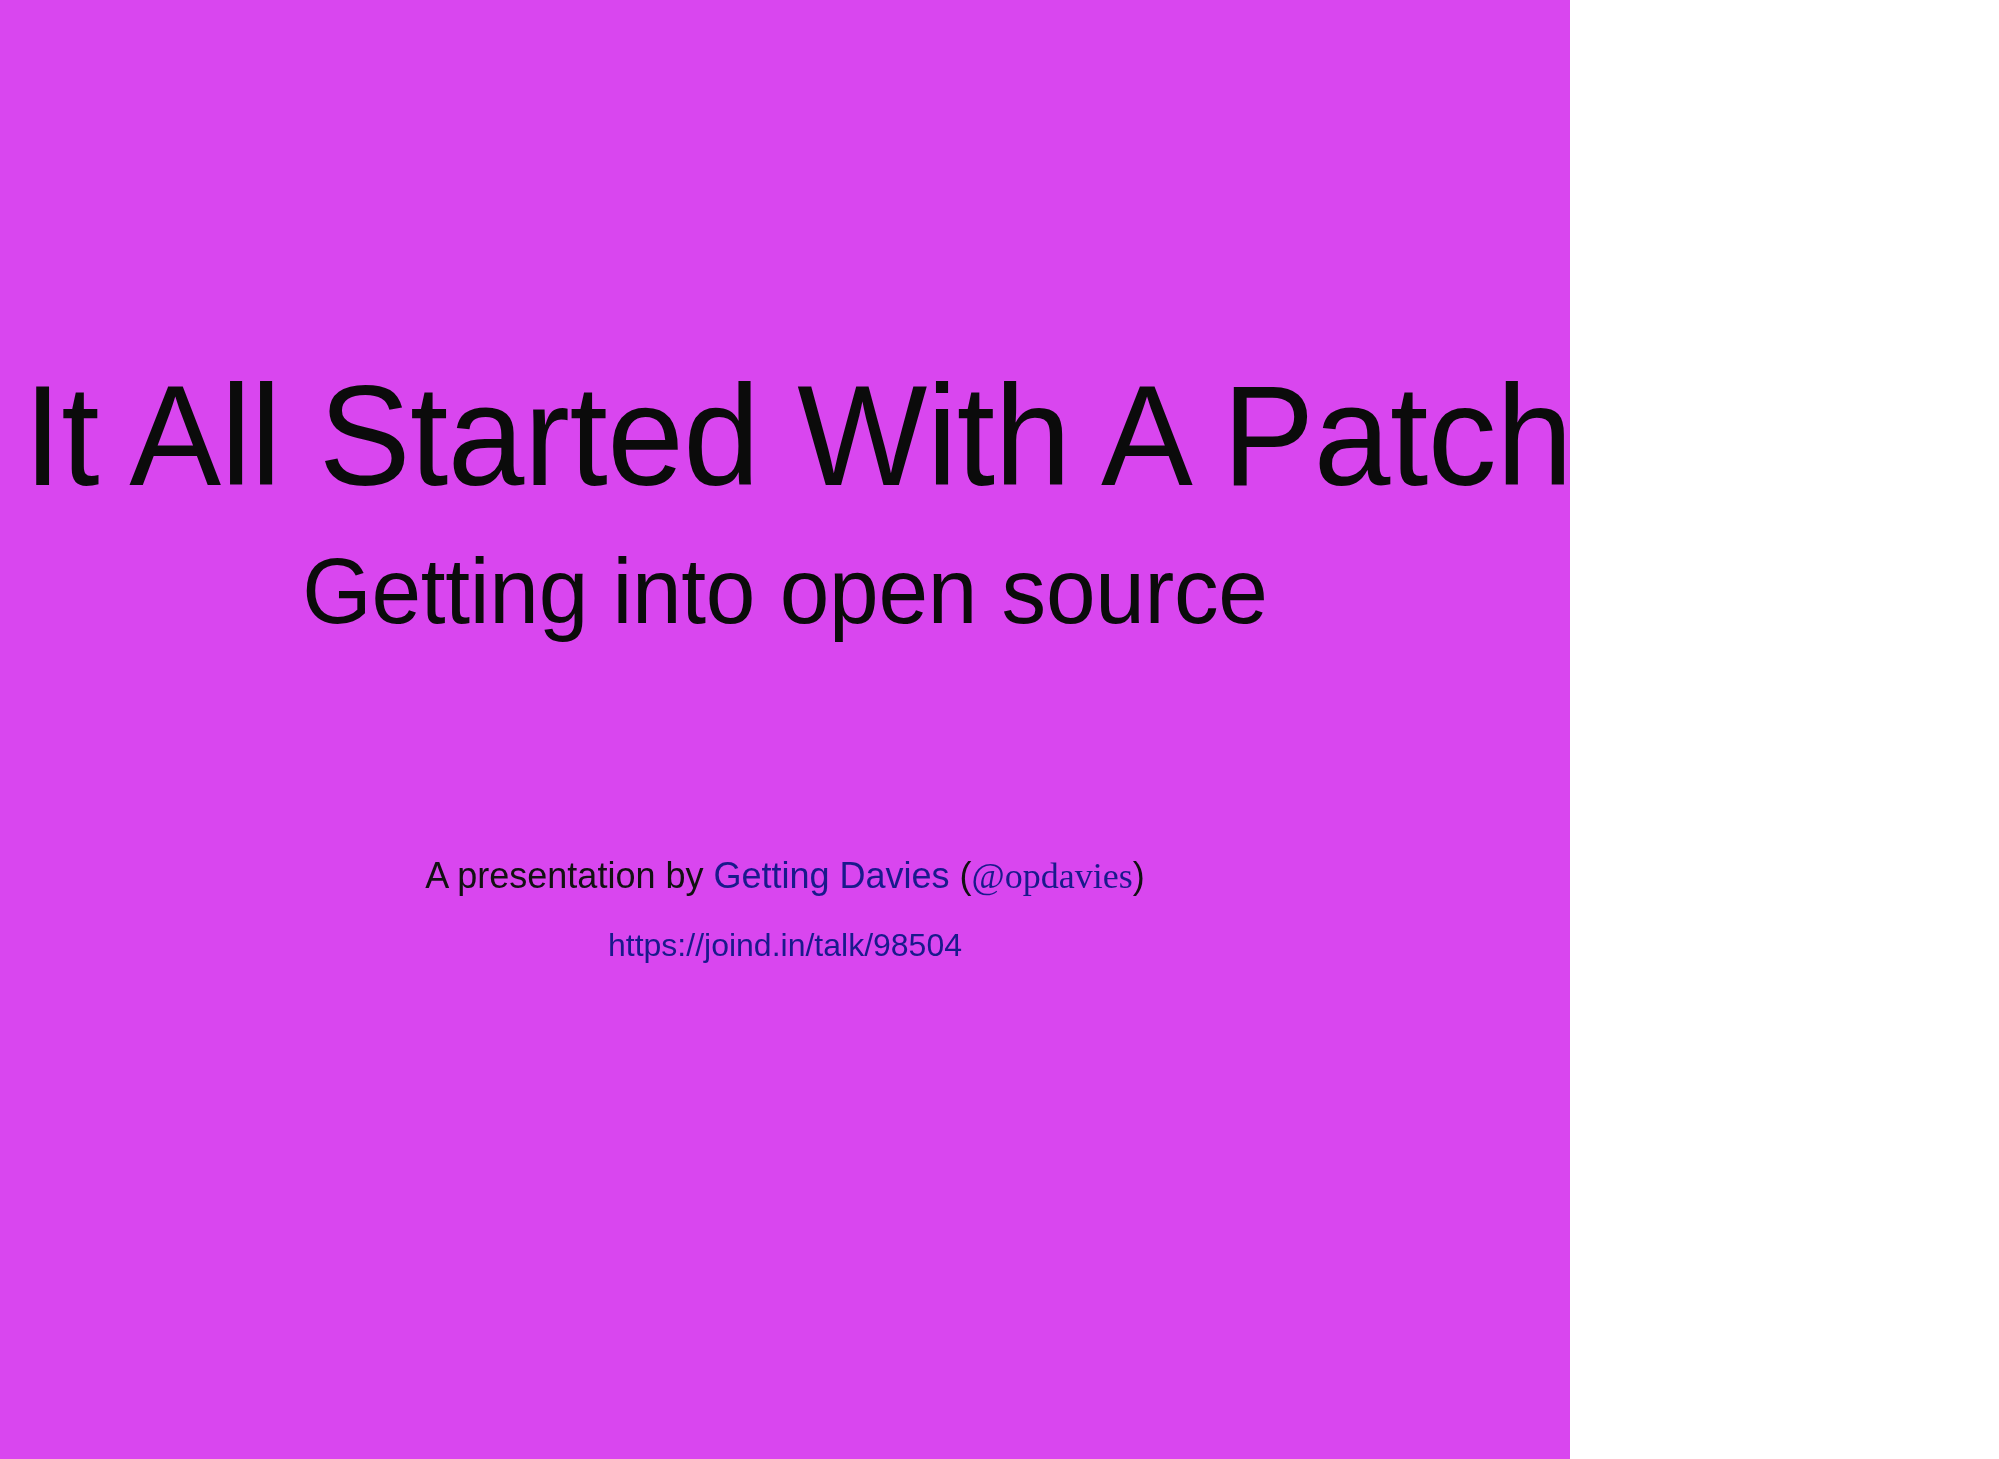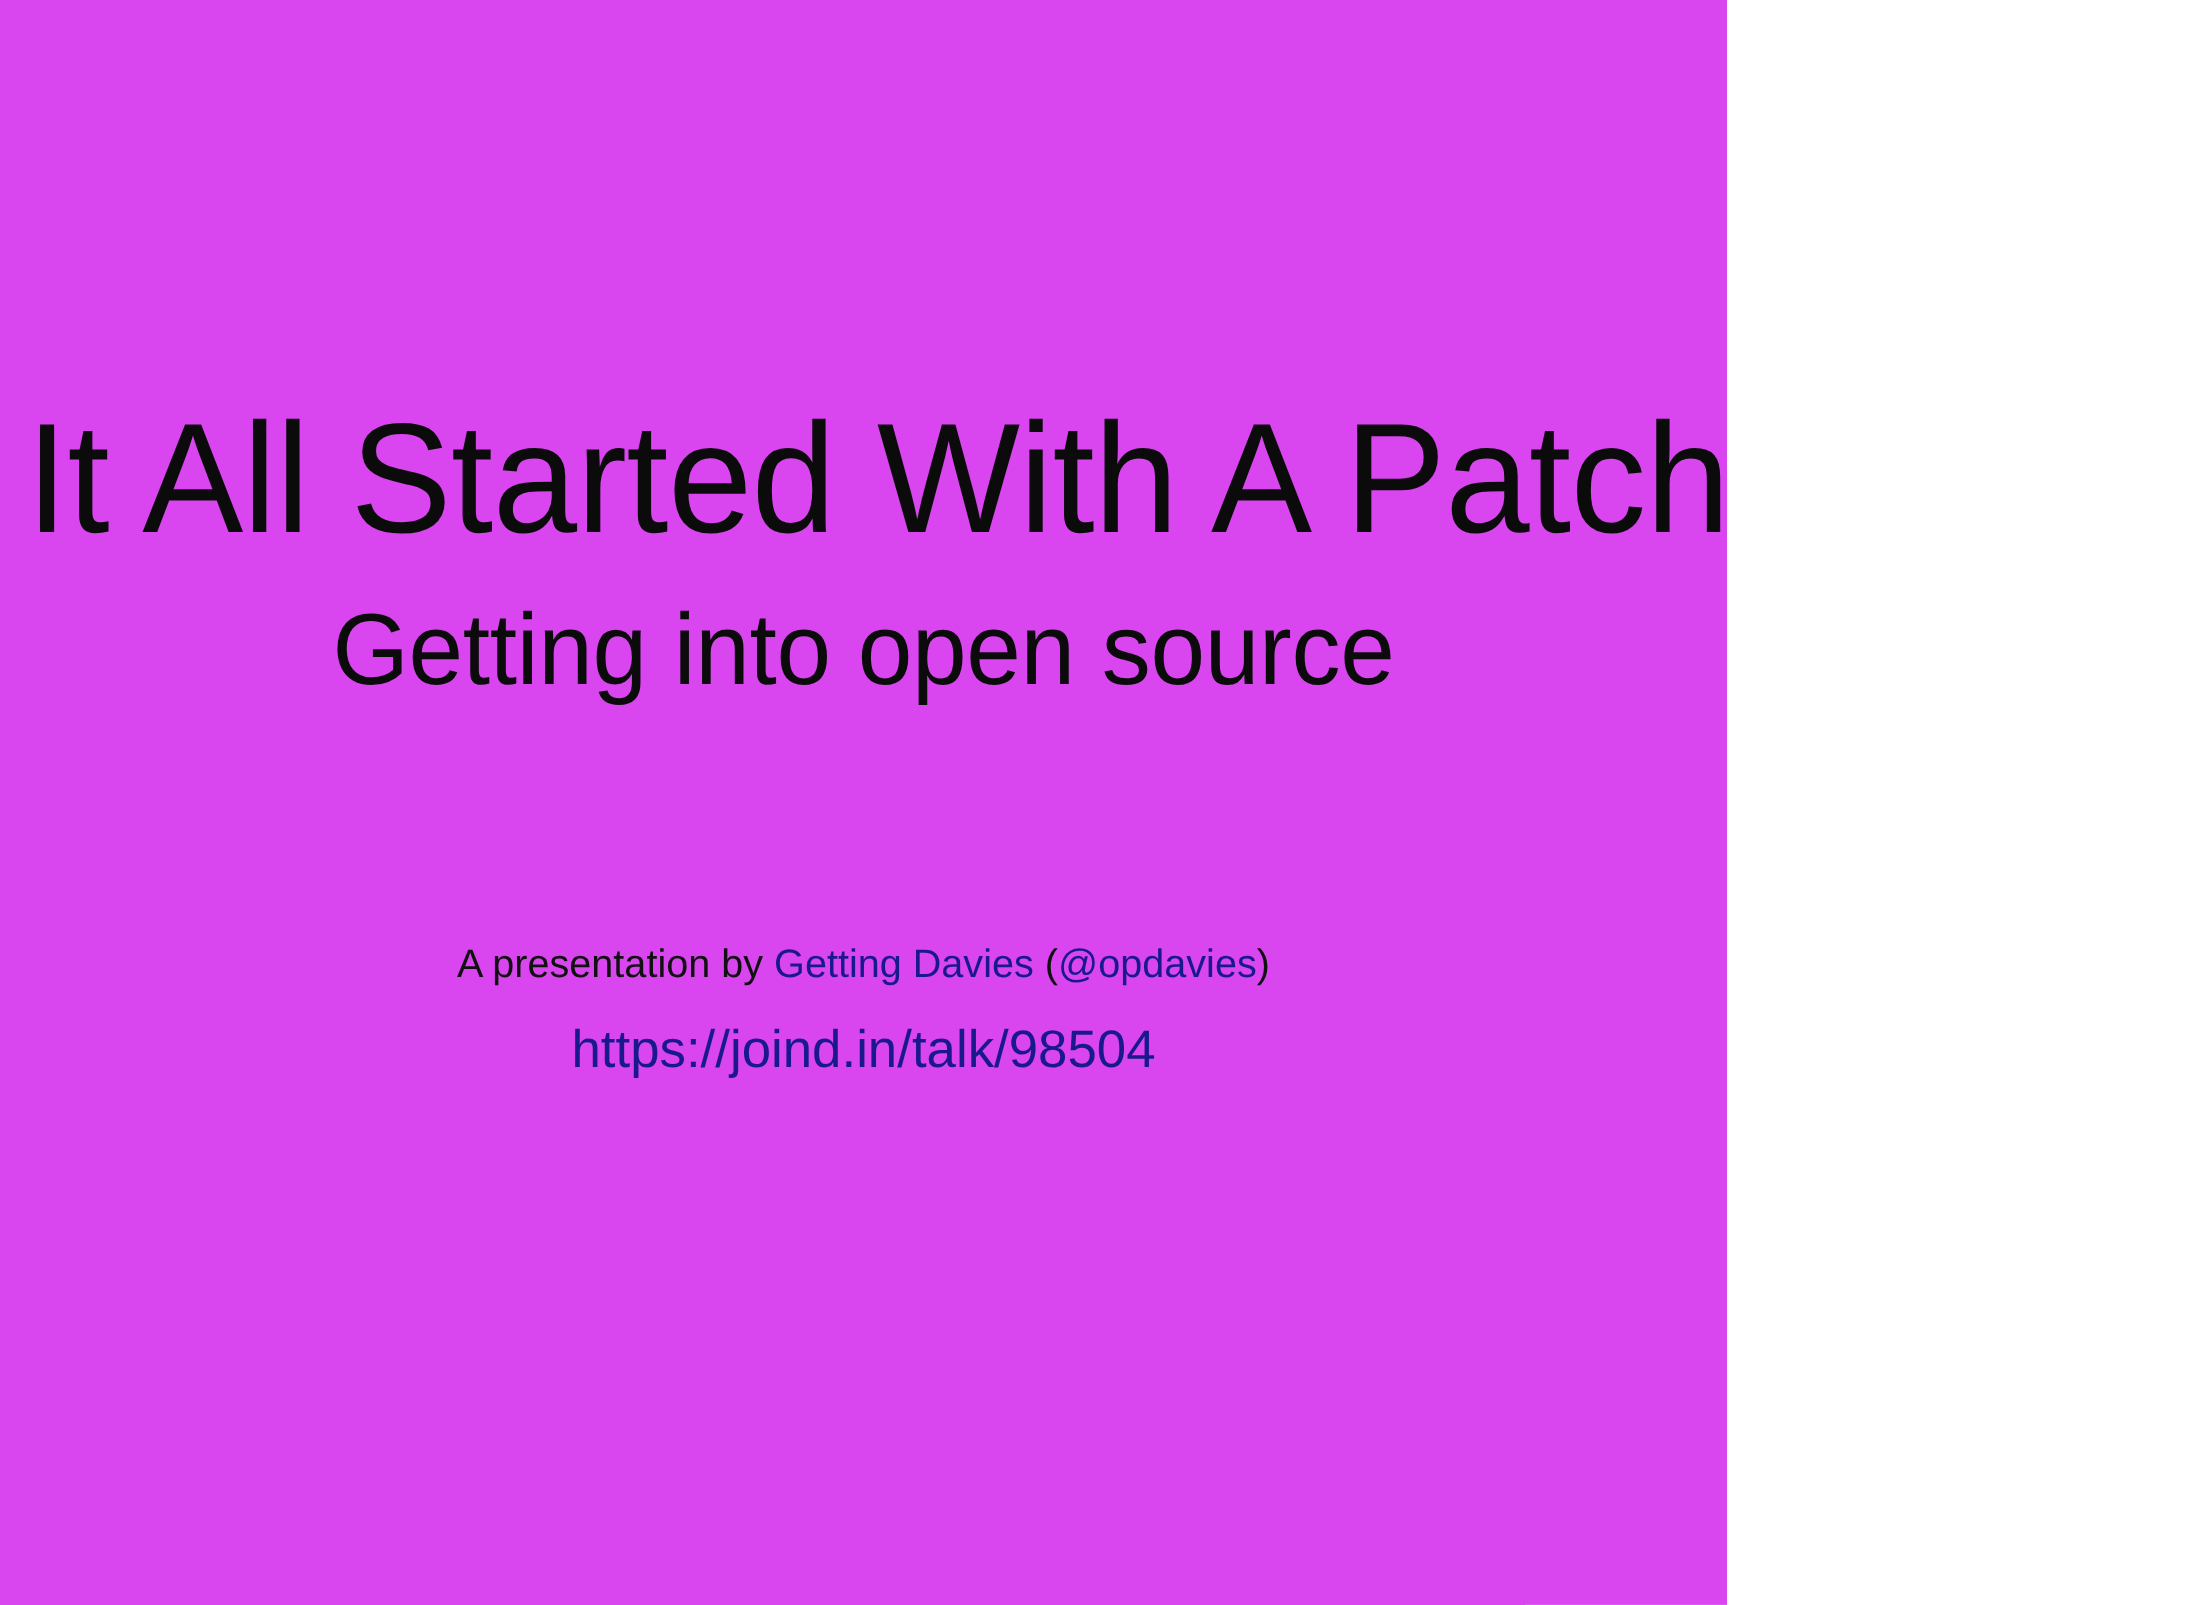--- a/index.html
+++ b/index.html
@@ -84,21 +84,21 @@
     white-space: nowrap;
   }
 
   .url-line {
     margin: 0;
     padding: 0;
     position: absolute;
     left: 0;
     top: 927px;
     width: 1570px;
-    font-size: 48px;
+    font-size: 32px;
     line-height: 1.15;
     font-weight: 400;
     white-space: nowrap;
   }
 
   .link {
     color: #19198c;
     text-decoration: none;
   }
   .paren {
@@ -110,21 +110,21 @@
 
 <div id="slide" style="background: #d946ef;">
 
   <div id="title-block">
 
     <h1 class="slide-title">It All Started With A Patch</h1>
 
     <h2 class="slide-subtitle">Getting into open source</h2>
 
     <p class="byline">
-      <span>A presentation by </span><a class="link" href="#" style="color: rgb(25, 25, 140);">Getting Davies</a><span> </span><span class="paren" style="color: rgb(17, 17, 17);">(</span><a class="link" href="#" style="color: rgb(25, 25, 140);">@opdavies</a><span class="paren" style="color: rgb(17, 17, 17);">)</span>
+      <span>A presentation by </span><a class="link" href="#" style="color: rgb(25, 25, 140);">Getting Davies</a><span> </span><span class="paren" style="color: rgb(17, 17, 17);">(</span><a class="link" href="#" style="color: rgb(25, 25, 140); font-family: Liberation Serif, serif;">@opdavies</a><span class="paren" style="color: rgb(17, 17, 17);">)</span>
     </p>
 
     <p class="url-line">
       <a class="link" href="#" style="color: rgb(25, 25, 140);">https://joind.in/talk/98504</a>
     </p>
 
   </div>
 </div>
 
 </body></html>

